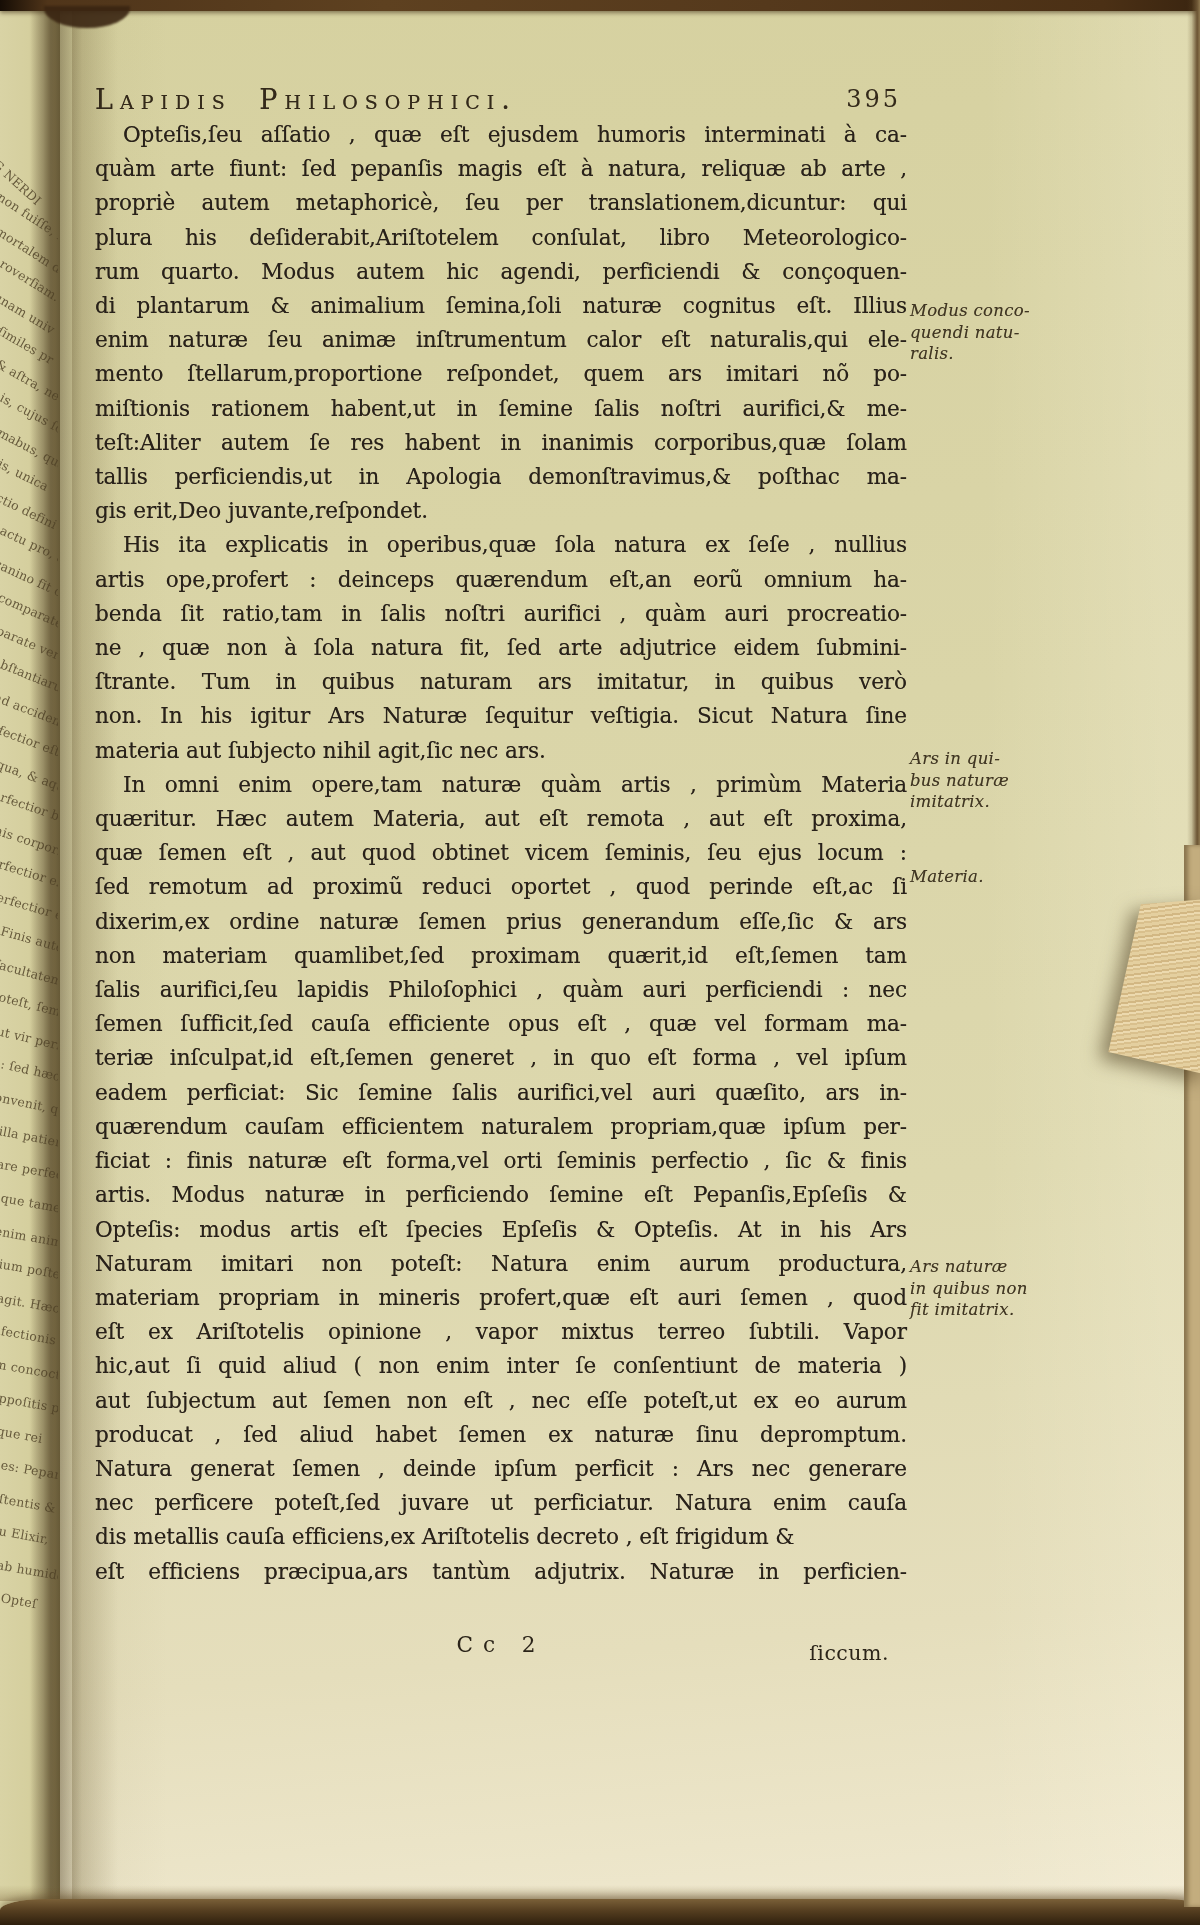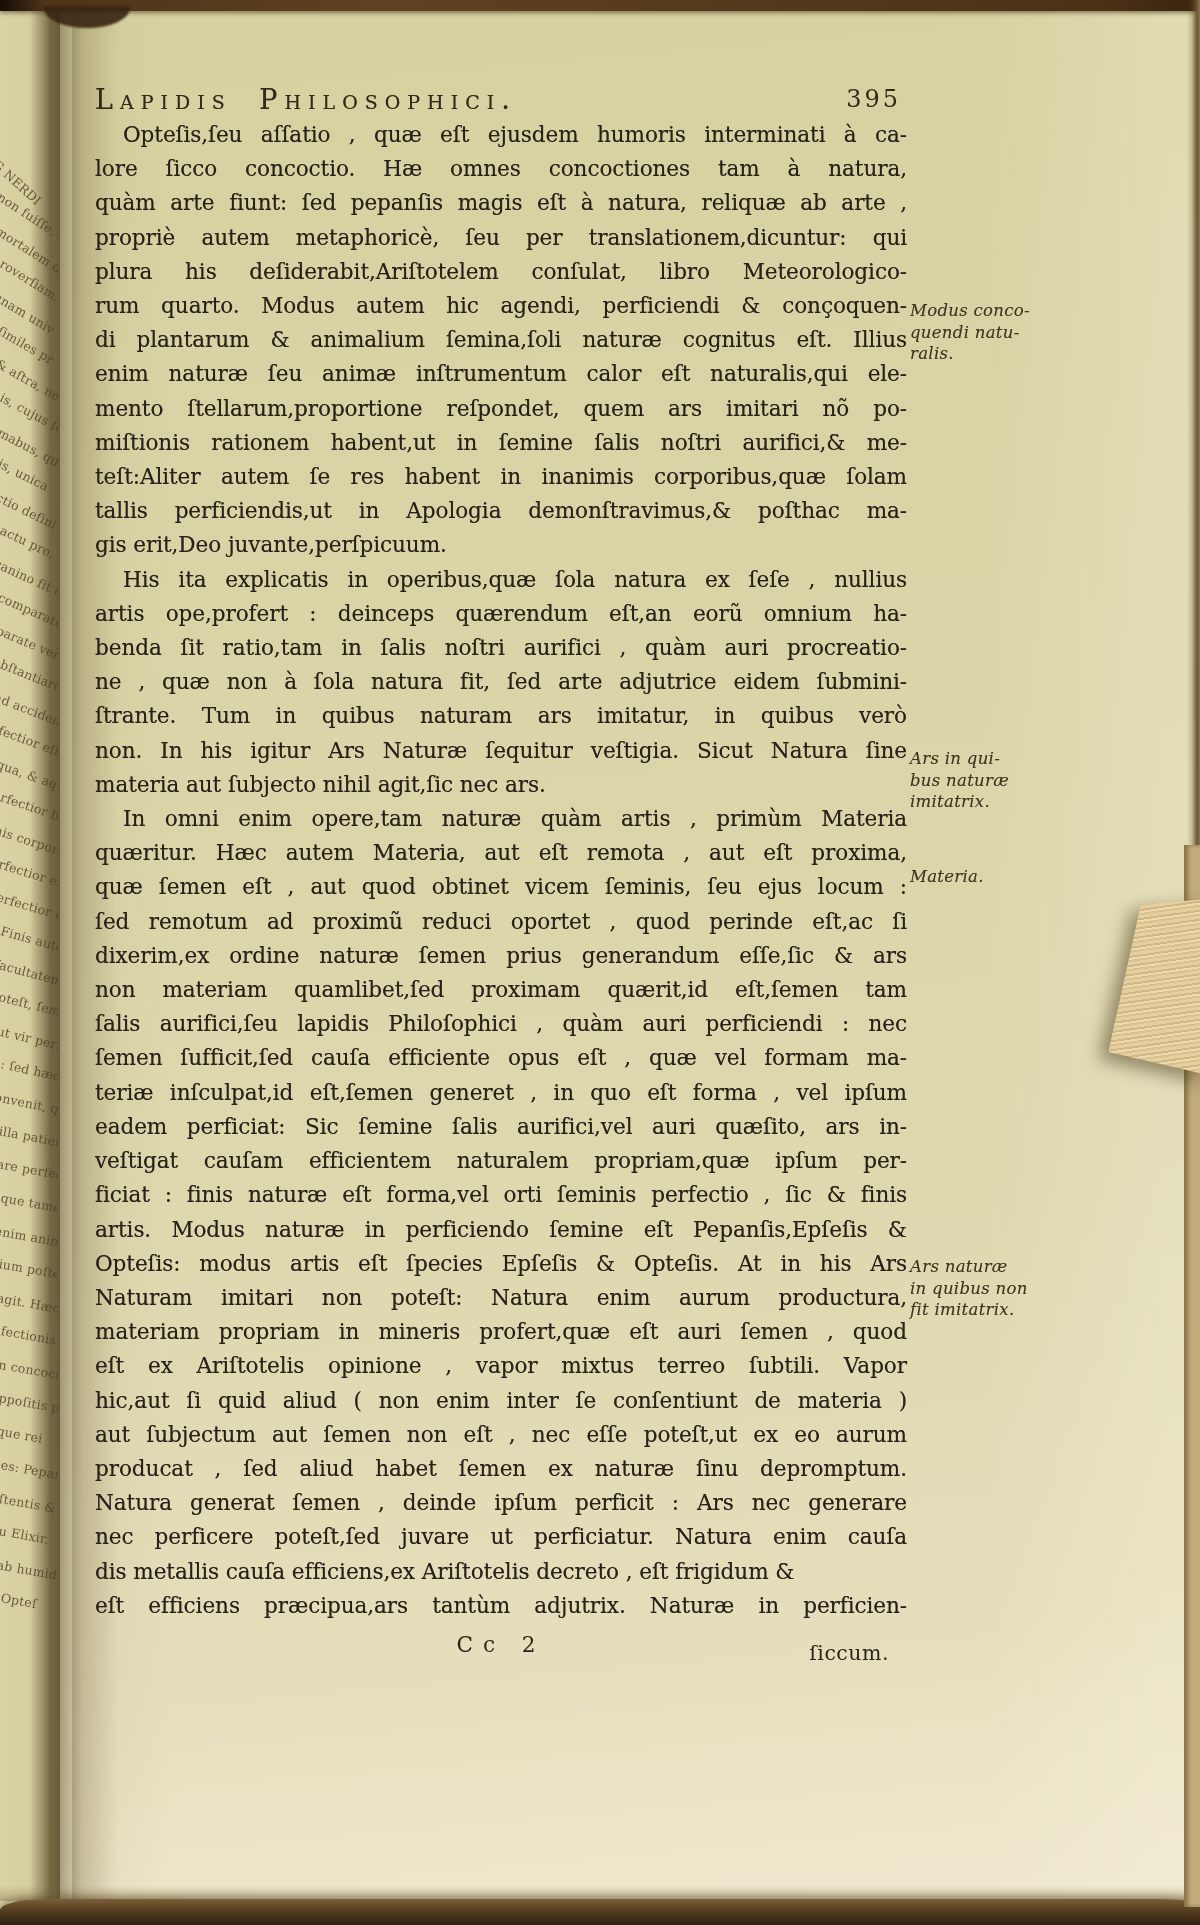--- a/index.html
+++ b/index.html
@@ -134,50 +134,49 @@
     <div class="face"></div>
   </div>
 
   <div class="header">
     <span class="title">Lapidis Philosophici.</span>
     <span class="page-number">395</span>
   </div>
 
   <div class="text-block">
       <div class="line indent">Opteſis,ſeu aſſatio , quæ eſt ejusdem humoris interminati à ca-</div>
-      <div class="line">lore ſicco concoctio.  Hæ omnes concoctiones tam à natura,</div>
       <div class="line">quàm arte fiunt: ſed pepanſis magis eſt à natura, reliquæ ab arte ,</div>
       <div class="line">propriè autem metaphoricè, ſeu per translationem,dicuntur: qui</div>
       <div class="line">plura his deſiderabit,Ariſtotelem conſulat, libro Meteorologico-</div>
       <div class="line">rum quarto.  Modus autem hic agendi, perficiendi &amp; conçoquen-</div>
       <div class="line">di plantarum &amp; animalium ſemina,ſoli naturæ cognitus eſt.  Illius</div>
       <div class="line">enim naturæ ſeu animæ  inſtrumentum calor eſt  naturalis,qui ele-</div>
       <div class="line">mento ſtellarum,proportione reſpondet, quem ars imitari nõ po-</div>
       <div class="line">miſtionis rationem habent,ut in ſemine ſalis noſtri aurifici,&amp; me-</div>
       <div class="line">teſt:Aliter autem ſe res habent in inanimis corporibus,quæ ſolam</div>
       <div class="line">tallis perficiendis,ut in Apologia demonſtravimus,&amp; poſthac ma-</div>
-      <div class="line para-end">gis erit,Deo juvante,perſpicuum.</div>
+      <div class="line para-end">gis erit,Deo juvante,reſpondet.</div>
       <div class="line indent">His ita explicatis in operibus,quæ ſola natura ex ſeſe , nullius</div>
       <div class="line">artis ope,profert : deinceps quærendum eſt,an eorũ omnium ha-</div>
       <div class="line">benda ſit ratio,tam in ſalis noſtri aurifici , quàm auri procreatio-</div>
       <div class="line">ne , quæ non à ſola natura fit, ſed arte adjutrice eidem ſubmini-</div>
       <div class="line">ſtrante.  Tum in quibus naturam ars imitatur, in quibus verò</div>
       <div class="line">non. In his igitur Ars Naturæ ſequitur veſtigia. Sicut Natura ſine</div>
       <div class="line para-end">materia aut ſubjecto nihil agit,ſic nec ars.</div>
       <div class="line indent">In omni enim opere,tam naturæ quàm artis , primùm Materia</div>
       <div class="line">quæritur.  Hæc autem Materia, aut eſt remota , aut eſt proxima,</div>
       <div class="line">quæ ſemen eſt , aut quod obtinet vicem ſeminis, ſeu ejus locum :</div>
       <div class="line">ſed remotum ad proximũ reduci oportet , quod perinde eſt,ac ſi</div>
       <div class="line">dixerim,ex ordine naturæ ſemen prius generandum eſſe,ſic &amp; ars</div>
       <div class="line">non materiam quamlibet,ſed proximam quærit,id eſt,ſemen tam</div>
       <div class="line">ſalis aurifici,ſeu lapidis Philoſophici , quàm auri perficiendi : nec</div>
       <div class="line">ſemen ſufficit,ſed cauſa efficiente opus eſt , quæ vel formam ma-</div>
       <div class="line">teriæ inſculpat,id eſt,ſemen generet , in quo eſt forma , vel ipſum</div>
       <div class="line">eadem perficiat:  Sic ſemine ſalis aurifici,vel auri quæſito, ars in-</div>
-      <div class="line">veſtigat cauſam efficientem naturalem propriam,quæ ipſum per-</div>
+      <div class="line">quærendum cauſam efficientem naturalem propriam,quæ ipſum per-</div>
       <div class="line">ficiat : finis naturæ eſt forma,vel orti ſeminis perfectio , ſic &amp; finis</div>
       <div class="line">artis.  Modus naturæ in perficiendo ſemine eſt Pepanſis,Epſeſis &amp;</div>
       <div class="line">Opteſis:  modus artis eſt ſpecies Epſeſis &amp; Opteſis.  At in his Ars</div>
       <div class="line">Naturam imitari non poteſt:  Natura enim aurum productura,</div>
       <div class="line">materiam propriam in mineris profert,quæ  eſt auri ſemen , quod</div>
       <div class="line">eſt ex Ariſtotelis opinione , vapor mixtus terreo ſubtili.   Vapor</div>
       <div class="line">hic,aut ſi quid aliud ( non enim inter ſe conſentiunt de materia )</div>
       <div class="line">aut ſubjectum aut ſemen non eſt , nec eſſe poteſt,ut ex eo aurum</div>
       <div class="line">producat , ſed aliud habet ſemen ex naturæ ſinu depromptum.</div>
       <div class="line">Natura generat ſemen , deinde ipſum perficit :  Ars nec generare</div>

